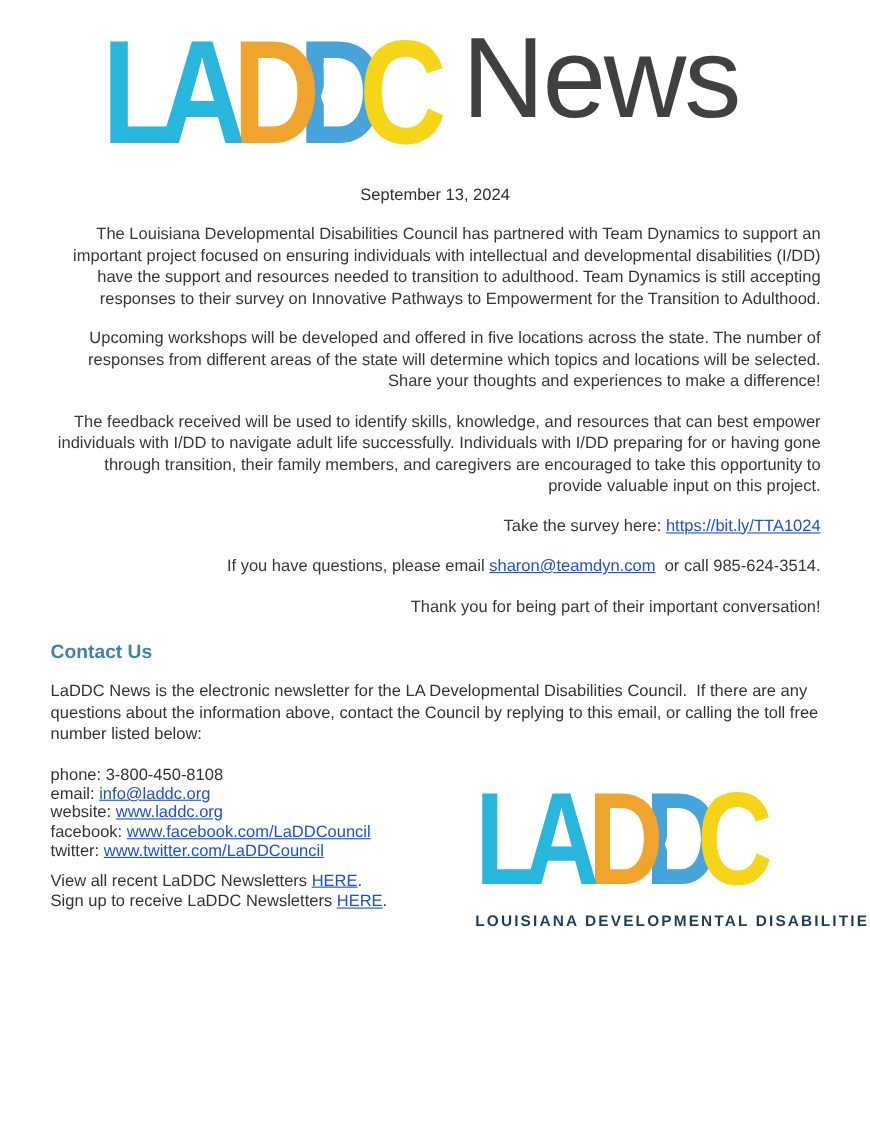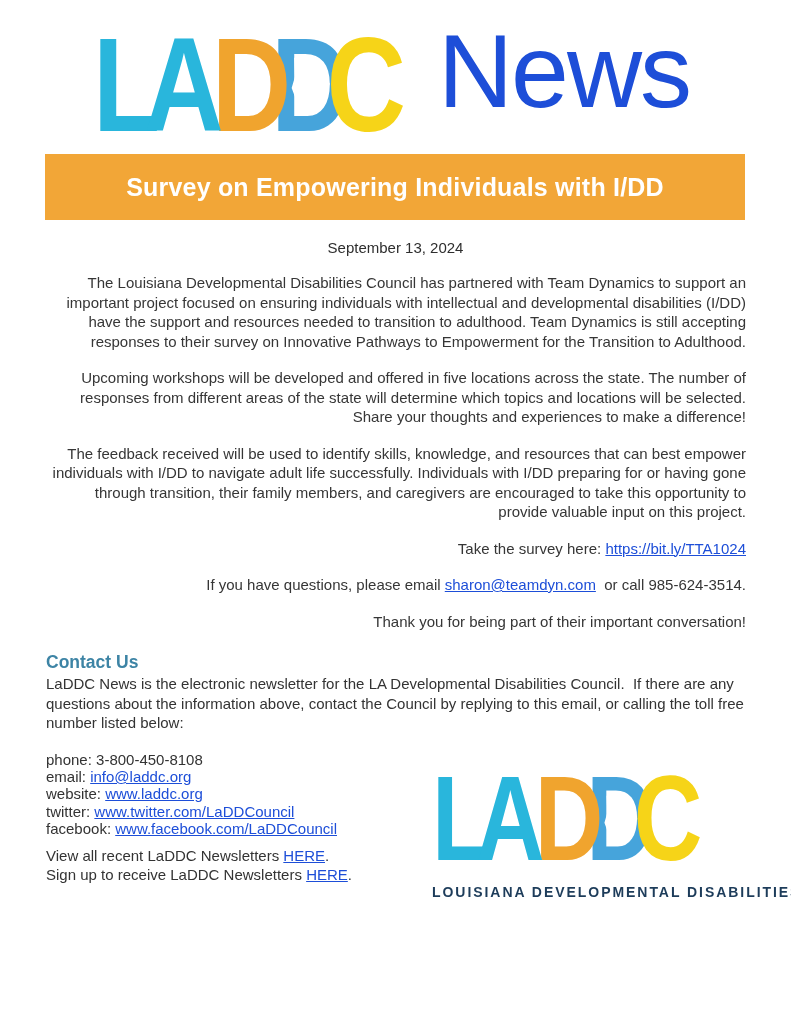--- a/index.html
+++ b/index.html
@@ -22,22 +22,22 @@
   .ll.c-orange { color:#F0A42E; }
   .ll.c-blue   { color:#46A4DB; }
   .ll.c-yellow { color:#F6D418; }
   .logo-word .ll:nth-child(2) { margin-left:-16px; z-index:5; }
   .logo-word .ll:nth-child(1) { z-index:4; }
   .logo-word .ll:nth-child(3) { margin-left:-12px; z-index:3; }
   .logo-word .ll:nth-child(4) { margin-left:-20px; z-index:1; }
   .logo-word .ll:nth-child(5) { margin-left:-24px; z-index:2; }
   .la-map { position:absolute; left:24%; top:30%; width:52%; height:auto; z-index:6; }
   .logo-news {
-    display:inline-block; font-size:104px; line-height:1.1; color:#1d4ed8;
-    font-weight:normal; margin-left:32px; letter-spacing:-2px; vertical-align:top;
+    display:inline-block; font-size:104px; line-height:1.1; color:#404040;
+    font-weight:normal; margin-left:14px; letter-spacing:-2px; vertical-align:top;
   }
 
   
   .banner {
     margin:4px 46px 0 45px; width:700px; height:66px; background:#F2A637;
     text-align:center;
   }
   .banner-title {
     color:#ffffff; font-weight:bold; font-size:25px; line-height:66px;
     letter-spacing:0.2px;
@@ -45,21 +45,21 @@
 
   
   .dateline { text-align:center; font-size:15px; margin-top:19px; color:#2e2e2e; }
   .content { margin:0 45px 0 46px; width:700px; }
   .content p { font-size:15px; line-height:19.5px; margin-top:17px; color:#363636;text-align:right; }
   .prewrap { white-space:pre-wrap; }
   a.tlink { color:#1d4ed8; text-decoration:underline; cursor:pointer; }
 
   
   .contact-heading {
-    margin:21px 0 1px 46px; font-size:17.5px; font-weight:bold; color:#3D84A5;
+    margin:21px 0 16px 46px; font-size:17.5px; font-weight:bold; color:#3D84A5;
   }
   .contact-body { margin:0 45px 0 46px; width:700px; font-size:15px; line-height:19.5px; }
   .contact-row { display:flex; margin:18px 45px 0 46px; width:700px; }
   .contact-list { width:390px; font-size:15px; line-height:17.4px; }
   .contact-list div { margin-bottom:0; }
   .logo-col { flex:1; position:relative; }
   .logo-bottom { position:absolute; right:2px; top:6px; width:312px; text-align:left; white-space:nowrap; }
   .logo-bottom .logo-word .ll { font-size:95px; }
   .logo-bottom .logo-word { transform:scaleY(1.26); }
   .logo-bottom .logo-word .ll:nth-child(2) { margin-left:-14px; }
@@ -78,45 +78,42 @@
 <body>
 
 <div class="page">
 
   <div class="logo-top">
     <span class="logo-word"><span class="ll c-cyan">L</span><span class="ll c-cyan">A</span><span class="ll c-orange">D</span><span class="ll c-blue"><span>D</span><svg class="la-map" viewBox="0 0 100 100">
             <path d="M10 2 L52 7 L48 40 L68 50 L85 44 L97 54 L86 60 L93 70 L76 68 L82 84 L63 76 L52 90 L34 79 L14 84 L4 62 L12 40 Z" fill="#ffffff"></path>
           </svg></span><span class="ll c-yellow">C</span></span><span class="logo-news">News</span>
   </div>
 
-  <div class="banner">
-    <div class="banner-title">Survey on Empowering Individuals with I/DD</div>
-  </div>
 
   <div class="dateline">September 13, 2024</div>
 
   <div class="content">
     <p>The Louisiana Developmental Disabilities Council has partnered with Team Dynamics to support an important project focused on ensuring individuals with intellectual and developmental disabilities (I/DD) have the support and resources needed to transition to adulthood. Team Dynamics is still accepting responses to their survey on Innovative Pathways to Empowerment for the Transition to Adulthood.</p>
     <p>Upcoming workshops will be developed and offered in five locations across the state. The number of responses from different areas of the state will determine which topics and locations will be selected. Share your thoughts and experiences to make a difference!</p>
     <p>The feedback received will be used to identify skills, knowledge, and resources that can best empower individuals with I/DD to navigate adult life successfully. Individuals with I/DD preparing for or having gone through transition, their family members, and caregivers are encouraged to take this opportunity to provide valuable input on this project.</p>
     <p><span>Take the survey here: </span><a class="tlink">https://bit.ly/TTA1024</a></p>
     <p><span>If you have questions, please email </span><a class="tlink">sharon@teamdyn.com</a><span class="prewrap">  or call 985-624-3514.</span></p>
     <p>Thank you for being part of their important conversation!</p>
   </div>
 
   <div class="contact-heading">Contact Us</div>
   <div class="contact-body prewrap">LaDDC News is the electronic newsletter for the LA Developmental Disabilities Council.  If there are any questions about the information above, contact the Council by replying to this email, or calling the toll free number listed below:</div>
 
   <div class="contact-row">
     <div class="contact-list">
       <div><span>phone: </span><span>3-800-450-8108</span></div>
       <div><span>email: </span><a class="tlink">info@laddc.org</a></div>
       <div><span>website: </span><a class="tlink">www.laddc.org</a></div>
+      <div><span>facebook: </span><a class="tlink">www.facebook.com/LaDDCouncil</a></div>
       <div><span>twitter: </span><a class="tlink">www.twitter.com/LaDDCouncil</a></div>
-      <div><span>facebook: </span><a class="tlink">www.facebook.com/LaDDCouncil</a></div>
     </div>
 
     <div class="logo-col">
       <div class="logo-bottom">
         <span class="logo-word"><span class="ll c-cyan">L</span><span class="ll c-cyan">A</span><span class="ll c-orange">D</span><span class="ll c-blue"><span>D</span><svg class="la-map" viewBox="0 0 100 100">
                 <path d="M10 2 L52 7 L48 40 L68 50 L85 44 L97 54 L86 60 L93 70 L76 68 L82 84 L63 76 L52 90 L34 79 L14 84 L4 62 L12 40 Z" fill="#ffffff"></path>
               </svg></span><span class="ll c-yellow">C</span></span>
         <div class="logo-tagline">LOUISIANA DEVELOPMENTAL DISABILITIES COUNCIL</div>
       </div>
     </div>

